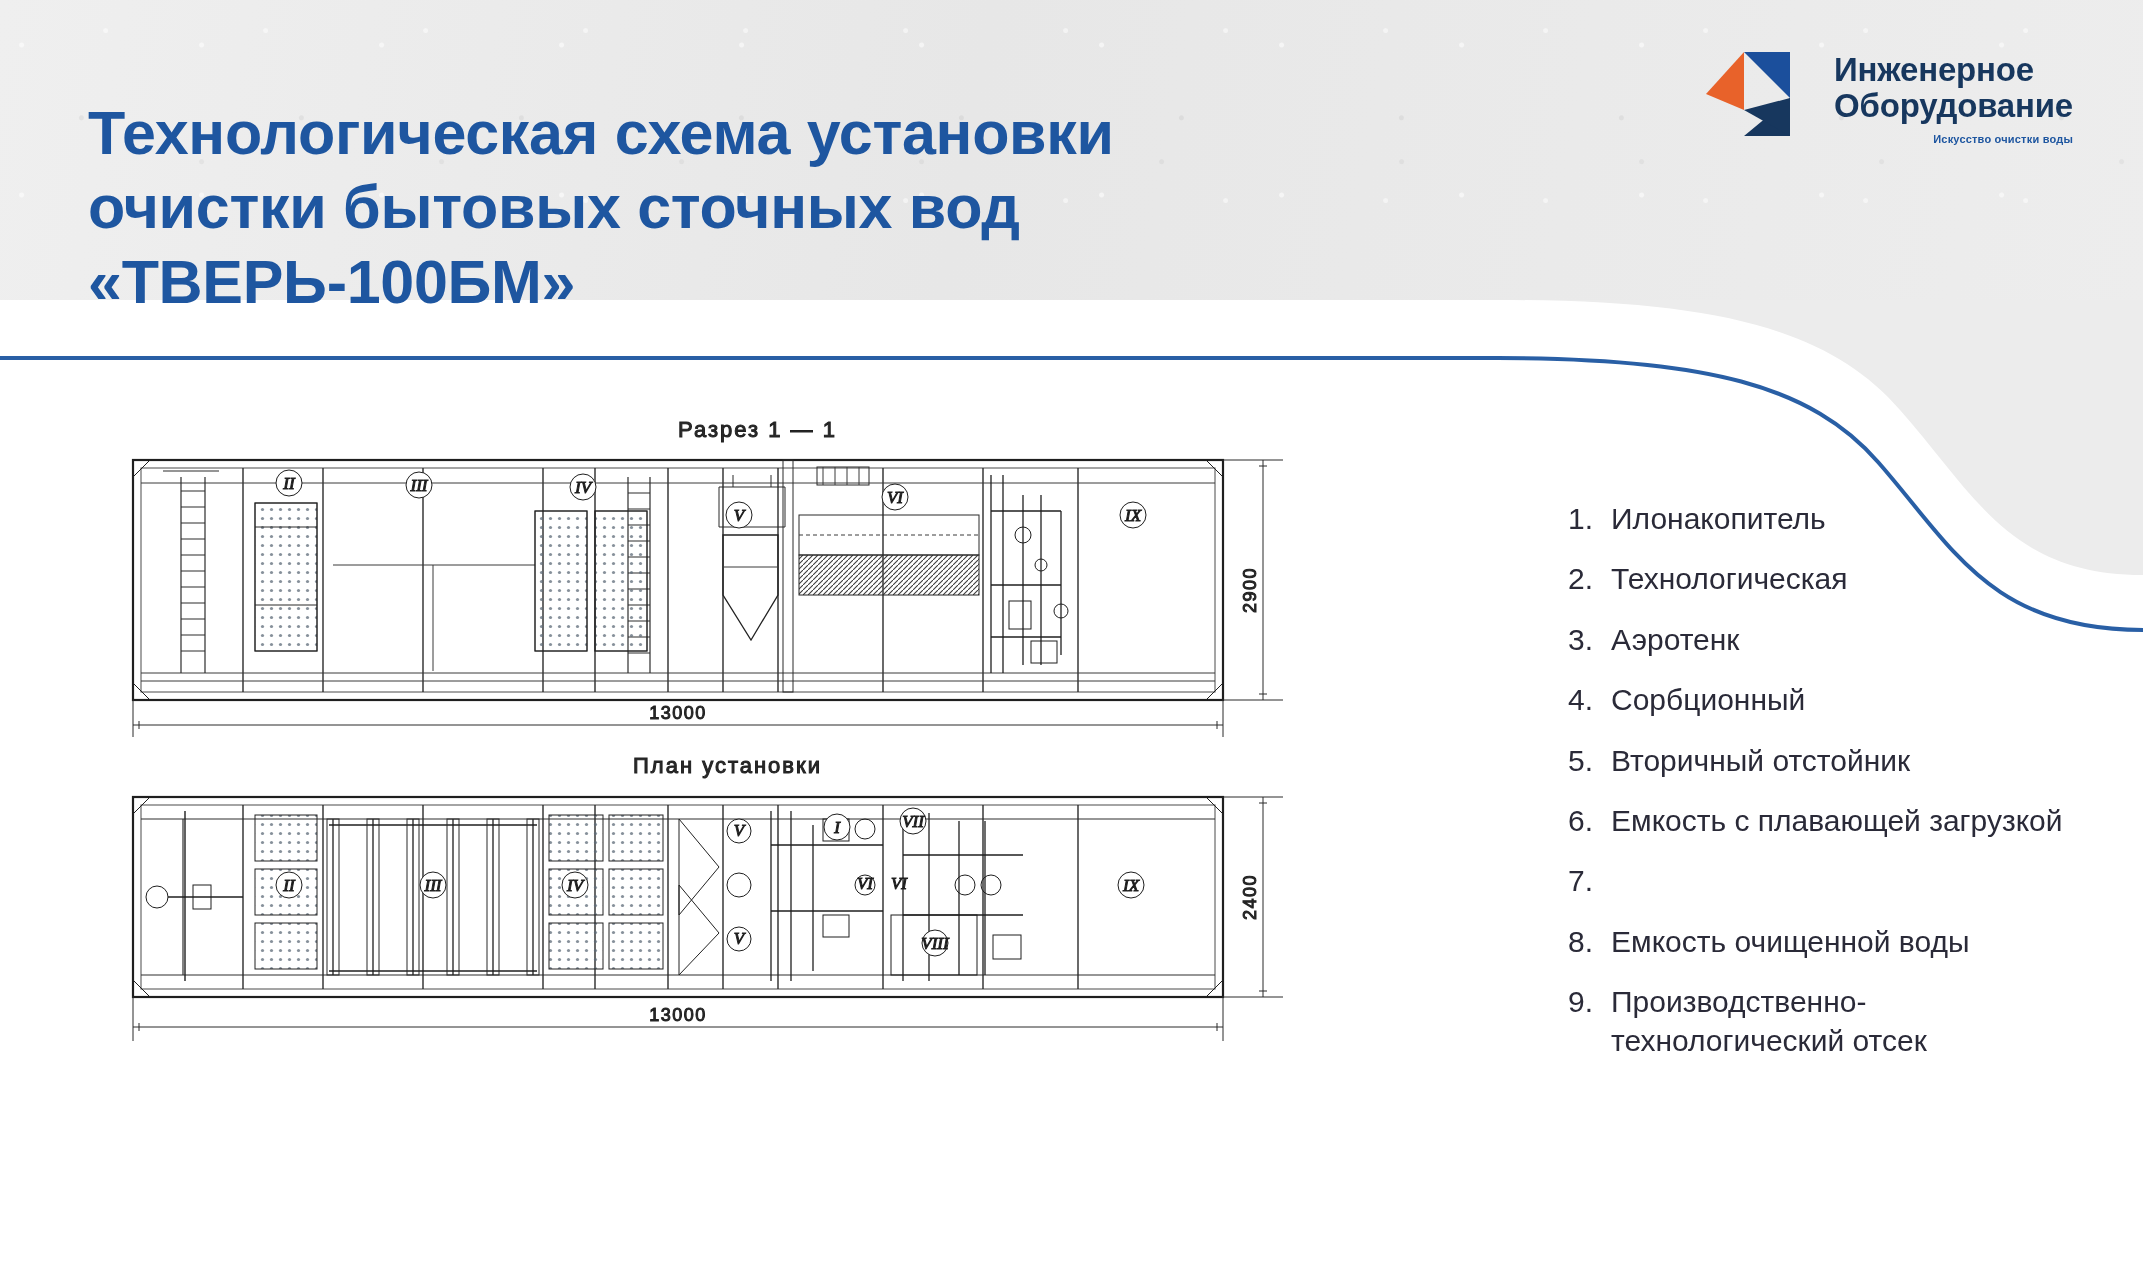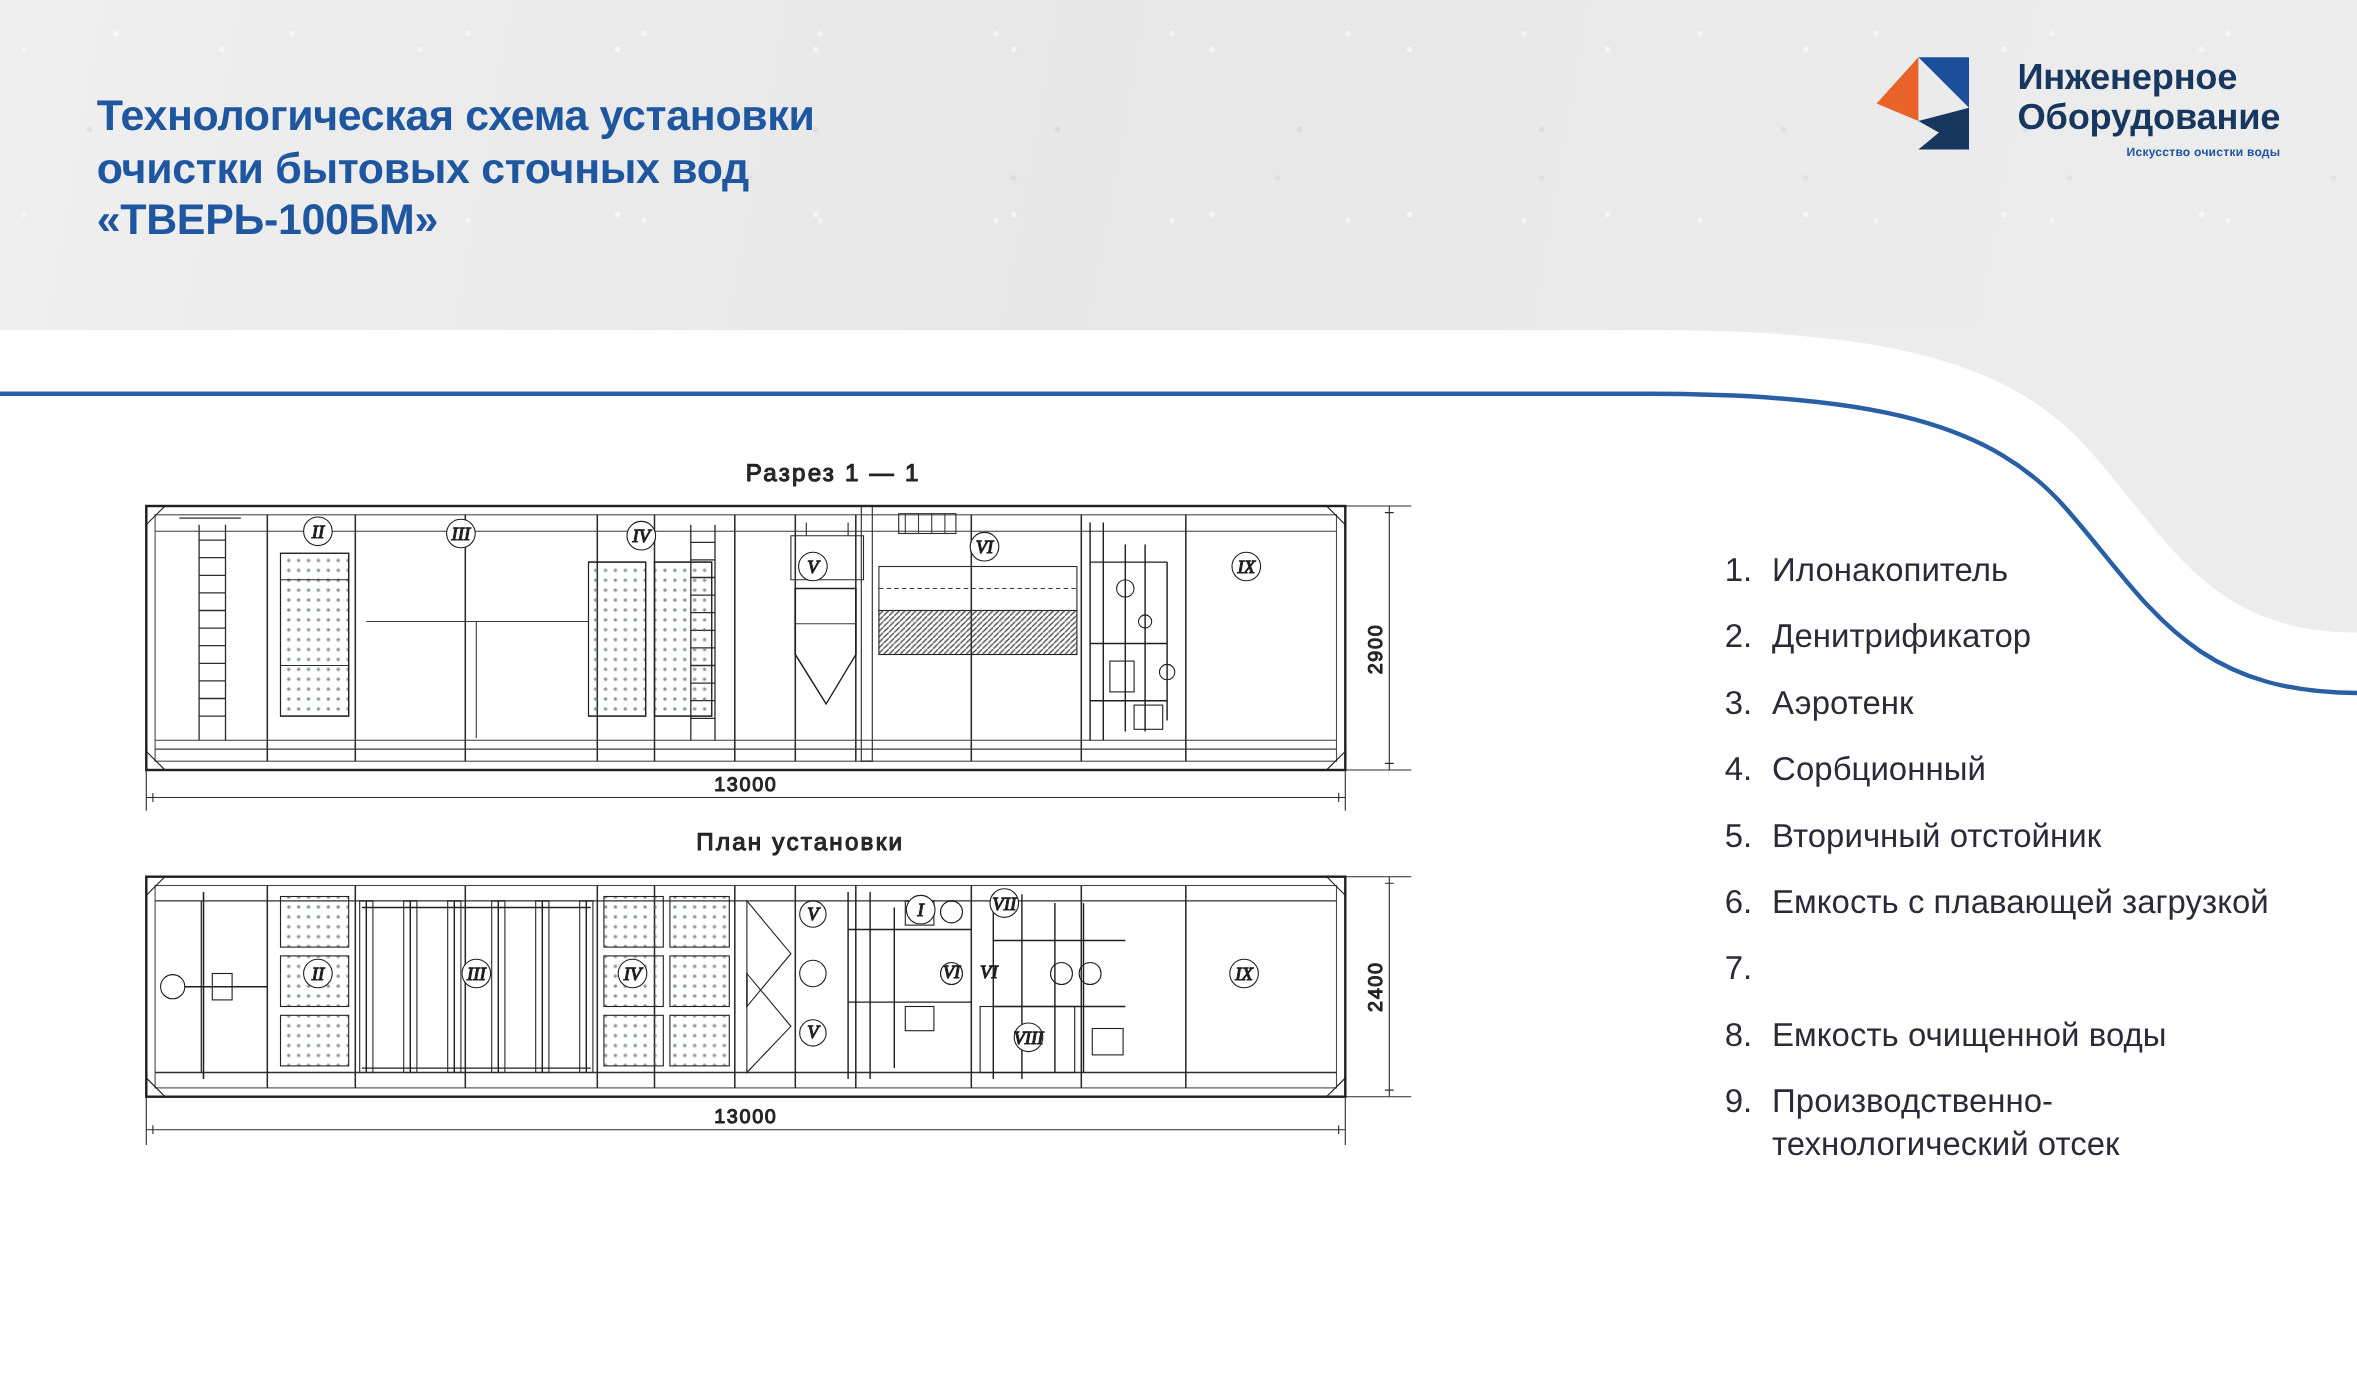--- a/index.html
+++ b/index.html
@@ -40,24 +40,24 @@
     left: 0;
     top: 300px;
     width: 2143px;
     height: 640px;
     pointer-events: none;
   }
 
   #page-title {
     position: absolute;
     left: 88px;
-    top: 82px;
+    top: 96px;
     width: 1400px;
     color: #1e56a0;
-    font-size: 39px;
+    font-size: 61px;
     font-weight: bold;
     line-height: 1.22;
     letter-spacing: -0.3px;
   }
   #page-title .line { display: block; }
 
   
   #logo-block {
     position: absolute;
     right: 70px;
@@ -455,21 +455,21 @@
 </svg>
 </div>
 
 <div id="legend">
   <div class="legend-item">
     <span class="legend-num">1.</span>
     <span class="legend-label">Илонакопитель</span>
   </div>
   <div class="legend-item">
     <span class="legend-num">2.</span>
-    <span class="legend-label">Денитрификатор</span>
+    <span class="legend-label">Технологическая</span>
   </div>
   <div class="legend-item">
     <span class="legend-num">3.</span>
     <span class="legend-label">Аэротенк</span>
   </div>
   <div class="legend-item">
     <span class="legend-num">4.</span>
     <span class="legend-label">Сорбционный</span>
   </div>
   <div class="legend-item">

